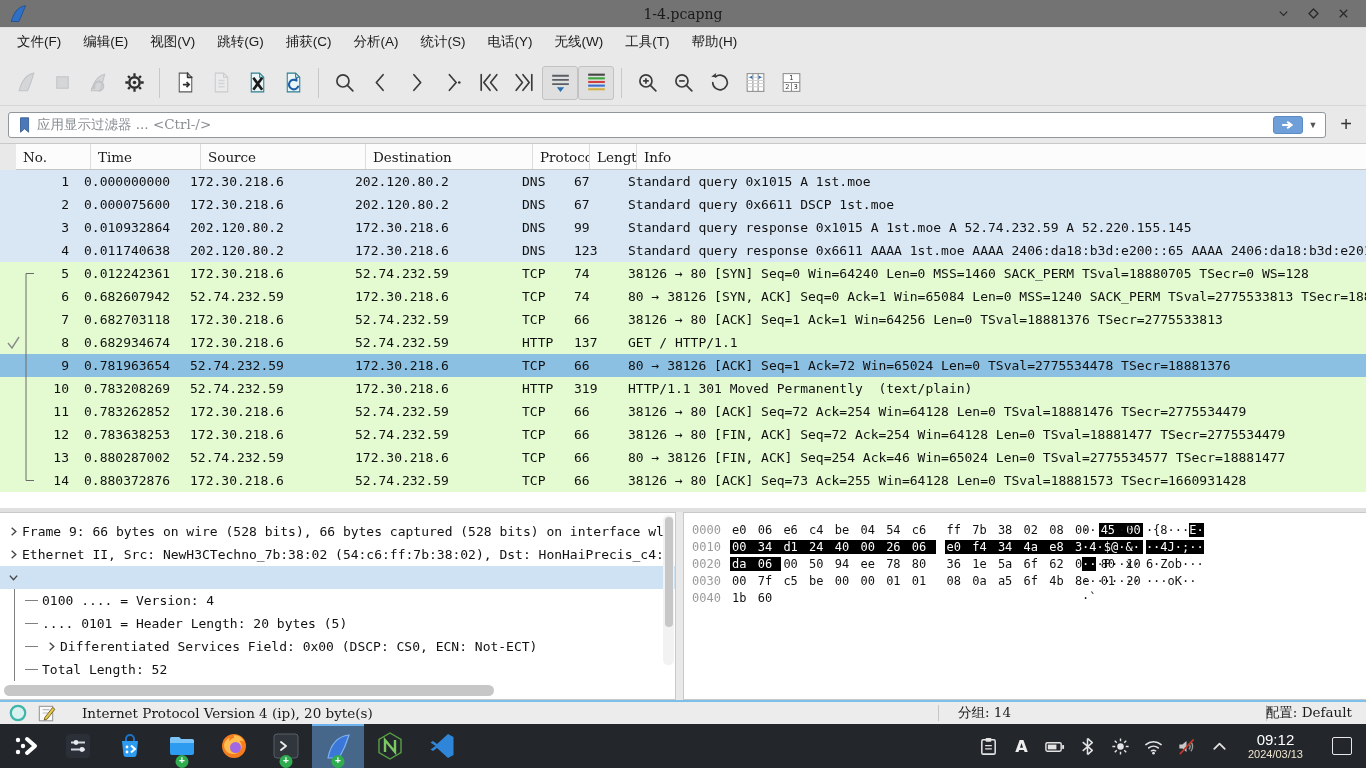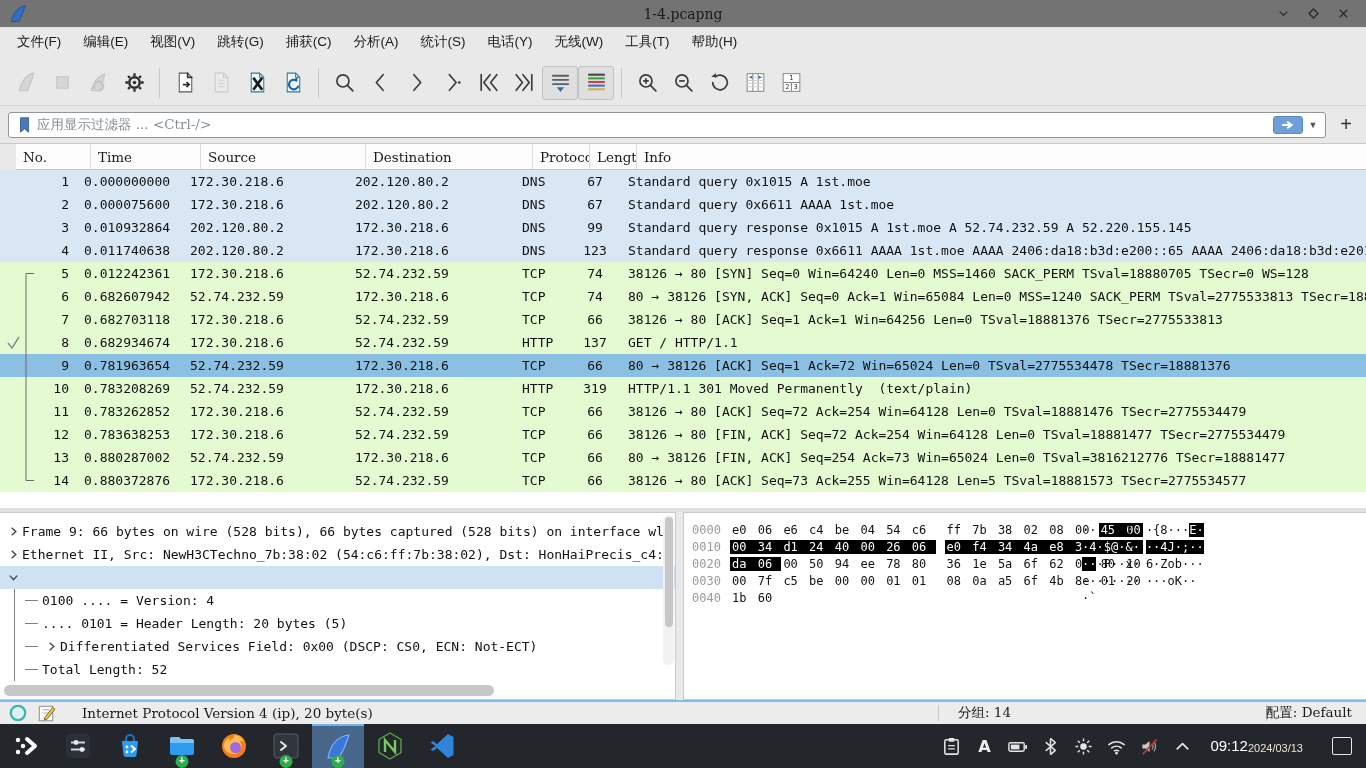--- a/index.html
+++ b/index.html
@@ -48,21 +48,21 @@
   .prow.r-green{background:#e4fbd2}
   .prow.r-sel{background:#8cc0e2}
   .c-no{width:75px;display:flex;align-items:center;height:100%}
   .c-marker{width:40px;height:100%;position:relative}
   .c-marker svg{position:absolute;left:0;top:0}
   .c-noval{flex:1;text-align:right;padding-right:6px}
   .c-time{width:110px;padding-left:9px}
   .c-src{width:165px;padding-left:5px}
   .c-dst{width:167px;padding-left:5px}
   .c-proto{width:57px;padding-left:5px}
-  .c-len{width:47px;text-align:center;padding-right:5px}
+  .c-len{width:47px;text-align:left;padding-right:5px}
   .c-info{flex:1;padding-left:7px;overflow:hidden}
 
   
   .hsplit{position:absolute;top:508px;left:0;width:1366px;height:4px;background:#e0e0e0}
 
   
   .details{position:absolute;top:512px;left:0;width:676px;height:188px;background:#fff;border:1px solid #c9c9c9;border-left:none;overflow:hidden}
   .dlines{padding-top:7px}
   .dline{height:23px;display:flex;align-items:center;font-size:13px;white-space:pre;color:#111;padding-left:4px}
   .dline.sel{background:#cfe2f4}
@@ -98,21 +98,21 @@
   
   .taskbar{position:absolute;top:724px;left:0;width:1366px;height:44px;background:#23262b;display:flex;align-items:center}
   .task-apps{display:flex;height:100%}
   .tapp{width:52px;height:100%;display:flex;align-items:center;justify-content:center;position:relative}
   .tapp svg{width:30px;height:30px}
   .tapp.active{background:#47678a;border-top:2px solid #6db4ee}
   .tbadge{position:absolute;bottom:0;left:50%;transform:translateX(-50%);width:13px;height:13px;background:#2fac4f;border-radius:50%;color:#fff;font-size:10px;line-height:12px;text-align:center;font-weight:bold}
   .task-tray{margin-left:auto;display:flex;align-items:center;gap:7px;padding-right:10px}
   .tray-icon{width:26px;height:26px;display:flex;align-items:center;justify-content:center}
   .tray-icon svg{width:21px;height:21px}
-  .clock{display:flex;align-items:flex-end;line-height:1.1;margin:0 8px;color:#fff}
+  .clock{display:flex;flex-direction:column;align-items:center;line-height:1.1;margin:0 8px;color:#fff}
   .clock-time{font-size:15px}
   .clock-date{font-size:11px;color:#efe6cf}
   .show-desktop{width:20px;height:18px;border:1.5px solid #e8e8e8;border-radius:2px;margin-left:14px;margin-right:4px}
 </style>
 </head>
 <body>
 
 <div class="titlebar">
   <svg class="app-icon" viewBox="0 0 24 24">
       <path d="M4 21 C7 8 14 3 21 2 C18 10 15 17 13 21 Z" fill="#2f6fc4" stroke="#1d4e92" stroke-width="1"></path>
@@ -327,21 +327,21 @@
     <div class="ph-cell" style="width: 75px; flex: 0 0 auto;">No.</div>
     <div class="ph-cell" style="width: 110px; flex: 0 0 auto;">Time</div>
     <div class="ph-cell" style="width: 165px; flex: 0 0 auto;">Source</div>
     <div class="ph-cell" style="width: 167px; flex: 0 0 auto;">Destination</div>
     <div class="ph-cell" style="width: 57px; flex: 0 0 auto;">Protocol</div>
     <div class="ph-cell" style="width: 47px; flex: 0 0 auto;">Length</div>
     <div class="ph-cell" style="flex: 1 1 0%; border-right: none;">Info</div>
   </div>
 <div class="plist mono">
     <div class="prow r-blue"><div class="c-no"><div class="c-marker"></div><div class="c-noval">1</div></div><div class="c-time">0.000000000</div><div class="c-src">172.30.218.6</div><div class="c-dst">202.120.80.2</div><div class="c-proto">DNS</div><div class="c-len">67</div><div class="c-info">Standard query 0x1015 A 1st.moe</div></div>
-    <div class="prow r-blue"><div class="c-no"><div class="c-marker"></div><div class="c-noval">2</div></div><div class="c-time">0.000075600</div><div class="c-src">172.30.218.6</div><div class="c-dst">202.120.80.2</div><div class="c-proto">DNS</div><div class="c-len">67</div><div class="c-info">Standard query 0x6611 AAAA 1st.moe</div></div>
+    <div class="prow r-blue"><div class="c-no"><div class="c-marker"></div><div class="c-noval">2</div></div><div class="c-time">0.000075600</div><div class="c-src">172.30.218.6</div><div class="c-dst">202.120.80.2</div><div class="c-proto">DNS</div><div class="c-len">67</div><div class="c-info">Standard query 0x6611 DSCP 1st.moe</div></div>
     <div class="prow r-blue"><div class="c-no"><div class="c-marker"></div><div class="c-noval">3</div></div><div class="c-time">0.010932864</div><div class="c-src">202.120.80.2</div><div class="c-dst">172.30.218.6</div><div class="c-proto">DNS</div><div class="c-len">99</div><div class="c-info">Standard query response 0x1015 A 1st.moe A 52.74.232.59 A 52.220.155.145</div></div>
     <div class="prow r-blue"><div class="c-no"><div class="c-marker"></div><div class="c-noval">4</div></div><div class="c-time">0.011740638</div><div class="c-src">202.120.80.2</div><div class="c-dst">172.30.218.6</div><div class="c-proto">DNS</div><div class="c-len">123</div><div class="c-info">Standard query response 0x6611 AAAA 1st.moe AAAA 2406:da18:b3d:e200::65 AAAA 2406:da18:b3d:e201</div></div>
     <div class="prow r-green"><div class="c-no"><div class="c-marker"><svg width="40" height="23">
             <path d="M26 23 V11.5 H34" stroke="#6a6a6a" fill="none"></path>
           </svg></div><div class="c-noval">5</div></div><div class="c-time">0.012242361</div><div class="c-src">172.30.218.6</div><div class="c-dst">52.74.232.59</div><div class="c-proto">TCP</div><div class="c-len">74</div><div class="c-info">38126 → 80 [SYN] Seq=0 Win=64240 Len=0 MSS=1460 SACK_PERM TSval=18880705 TSecr=0 WS=128</div></div>
     <div class="prow r-green"><div class="c-no"><div class="c-marker"><svg width="40" height="23">
             <path d="M26 0 V23" stroke="#6a6a6a" fill="none"></path>
           </svg></div><div class="c-noval">6</div></div><div class="c-time">0.682607942</div><div class="c-src">52.74.232.59</div><div class="c-dst">172.30.218.6</div><div class="c-proto">TCP</div><div class="c-len">74</div><div class="c-info">80 → 38126 [SYN, ACK] Seq=0 Ack=1 Win=65084 Len=0 MSS=1240 SACK_PERM TSval=2775533813 TSecr=188</div></div>
     <div class="prow r-green"><div class="c-no"><div class="c-marker"><svg width="40" height="23">
             <path d="M26 0 V23" stroke="#6a6a6a" fill="none"></path>
@@ -357,24 +357,24 @@
             <path d="M26 0 V23" stroke="#6a6a6a" fill="none"></path>
           </svg></div><div class="c-noval">10</div></div><div class="c-time">0.783208269</div><div class="c-src">52.74.232.59</div><div class="c-dst">172.30.218.6</div><div class="c-proto">HTTP</div><div class="c-len">319</div><div class="c-info">HTTP/1.1 301 Moved Permanently  (text/plain)</div></div>
     <div class="prow r-green"><div class="c-no"><div class="c-marker"><svg width="40" height="23">
             <path d="M26 0 V23" stroke="#6a6a6a" fill="none"></path>
           </svg></div><div class="c-noval">11</div></div><div class="c-time">0.783262852</div><div class="c-src">172.30.218.6</div><div class="c-dst">52.74.232.59</div><div class="c-proto">TCP</div><div class="c-len">66</div><div class="c-info">38126 → 80 [ACK] Seq=72 Ack=254 Win=64128 Len=0 TSval=18881476 TSecr=2775534479</div></div>
     <div class="prow r-green"><div class="c-no"><div class="c-marker"><svg width="40" height="23">
             <path d="M26 0 V23" stroke="#6a6a6a" fill="none"></path>
           </svg></div><div class="c-noval">12</div></div><div class="c-time">0.783638253</div><div class="c-src">172.30.218.6</div><div class="c-dst">52.74.232.59</div><div class="c-proto">TCP</div><div class="c-len">66</div><div class="c-info">38126 → 80 [FIN, ACK] Seq=72 Ack=254 Win=64128 Len=0 TSval=18881477 TSecr=2775534479</div></div>
     <div class="prow r-green"><div class="c-no"><div class="c-marker"><svg width="40" height="23">
             <path d="M26 0 V23" stroke="#6a6a6a" fill="none"></path>
-          </svg></div><div class="c-noval">13</div></div><div class="c-time">0.880287002</div><div class="c-src">52.74.232.59</div><div class="c-dst">172.30.218.6</div><div class="c-proto">TCP</div><div class="c-len">66</div><div class="c-info">80 → 38126 [FIN, ACK] Seq=254 Ack=73 Win=65024 Len=0 TSval=3816212776 TSecr=18881477</div></div>
+          </svg></div><div class="c-noval">13</div></div><div class="c-time">0.880287002</div><div class="c-src">52.74.232.59</div><div class="c-dst">172.30.218.6</div><div class="c-proto">TCP</div><div class="c-len">66</div><div class="c-info">80 → 38126 [FIN, ACK] Seq=254 Ack=46 Win=65024 Len=0 TSval=2775534577 TSecr=18881477</div></div>
     <div class="prow r-green"><div class="c-no"><div class="c-marker"><svg width="40" height="23">
             <path d="M26 0 V11.5 H34" stroke="#6a6a6a" fill="none"></path>
-          </svg></div><div class="c-noval">14</div></div><div class="c-time">0.880372876</div><div class="c-src">172.30.218.6</div><div class="c-dst">52.74.232.59</div><div class="c-proto">TCP</div><div class="c-len">66</div><div class="c-info">38126 → 80 [ACK] Seq=73 Ack=255 Win=64128 Len=5 TSval=18881573 TSecr=2775534577</div></div>
+          </svg></div><div class="c-noval">14</div></div><div class="c-time">0.880372876</div><div class="c-src">172.30.218.6</div><div class="c-dst">52.74.232.59</div><div class="c-proto">TCP</div><div class="c-len">66</div><div class="c-info">38126 → 80 [ACK] Seq=73 Ack=255 Win=64128 Len=0 TSval=18881573 TSecr=1660931428</div></div>
   </div>
 
 <div class="hsplit"></div>
 
 <div class="details mono">
   <div class="dlines">
       <div class="dline"><span class="dexp"><svg viewBox="0 0 12 12">
             <path d="M4 2 l4.5 4 L4 10"></path>
           </svg></span><span>Frame 9: 66 bytes on wire (528 bits), 66 bytes captured (528 bits) on interface wl</span></div>
       <div class="dline"><span class="dexp"><svg viewBox="0 0 12 12">

